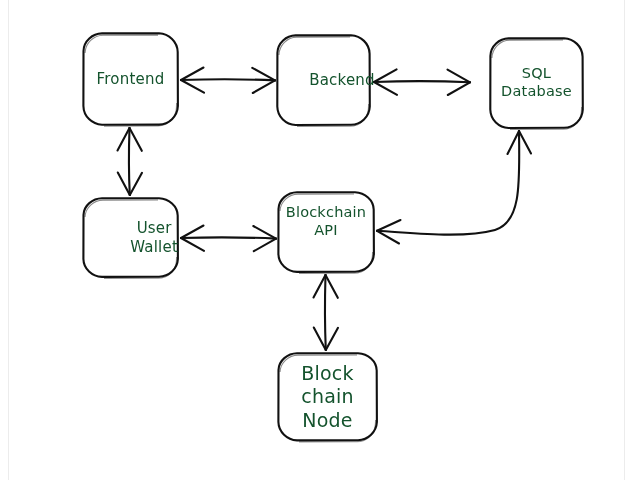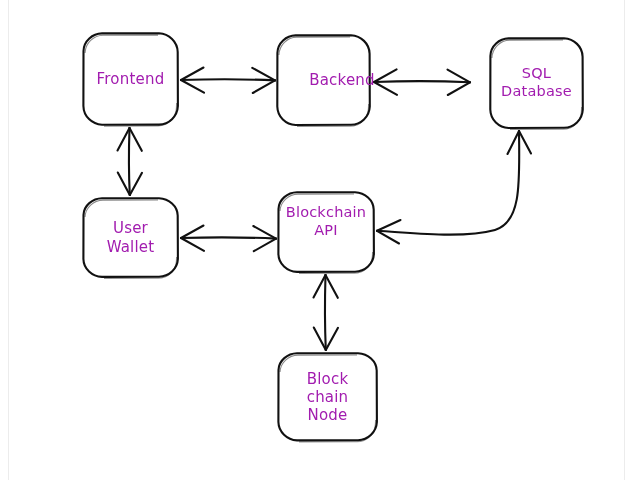--- a/index.html
+++ b/index.html
@@ -20,40 +20,40 @@
     width:640px;height:480px;
     pointer-events:none;
   }
   .node{
     position:absolute;
     box-sizing:border-box;
     display:flex;
     align-items:center;
     justify-content:center;
     background:#ffffff;
-    color:#a21caf;
+    color:#14532d;
     text-align:center;
     line-height:1.22;
     z-index:3;
   }
   .node .label{
     position:relative;
     z-index:2;
     white-space:pre-line;
     letter-spacing:.2px;
   }
   .node svg.box{
     position:absolute;
     left:-4px;top:-4px;
     overflow:visible;
     z-index:1;
   }
   .sz-sm .label{font-size:14.5px;}
   .sz-md .label{font-size:15px;}
-  .sz-lg .label{font-size:15px;}
+  .sz-lg .label{font-size:19px;}
   .frame{
     position:absolute;
     left:8px;top:0;right:15px;bottom:0;
     border-left:1px solid #ececec;
     border-right:1px solid #ececec;
     pointer-events:none;
     z-index:0;
   }
 </style>
 </head>
@@ -138,21 +138,21 @@
   <div class="node sz-sm" style="left:473px;top:38px;width:93px;height:90px;margin-left:17px;">
     <svg class="box" width="101" height="98" viewBox="0 0 101 98">
       <path d="M4.4 22 C 4.7 12, 13.2 4.6, 22.6 4.4 L 78 4.3 C 88 4.9, 96.4 12.4, 96.6 22.8 L 96.8 75.5 C 96.3 86, 88 93.6, 78 93.8 L 22.6 94 C 12.8 93.4, 4.5 86, 4.3 75.5 Z" fill="#ffffff" stroke="#111111" stroke-width="2.1" stroke-linejoin="round"></path>
       <path d="M5.9 24 C 6.3 14, 14.3 6.3, 23.6 6.1 L 77 6" fill="none" stroke="#111111" stroke-width="1.1" opacity=".5"></path>
       <path d="M95.6 73 L 95.4 77.5 C 94.9 87.5, 87 95, 77 95.3 L 24 95.5" fill="none" stroke="#111111" stroke-width="1.1" opacity=".45"></path>
     </svg>
     <span class="label">SQL
 Database</span>
   </div>
 
-  <div class="node sz-md" style="left:83px;top:198px;width:95px;height:79px;">
+  <div class="node sz-md" style="left:83px;top:198px;width:95px;height:79px;justify-content:flex-end;">
     <svg class="box" width="103" height="87" viewBox="0 0 103 87">
       <path d="M4.5 21 C 4.8 11.5, 13.5 4.5, 23 4.3 L 80 4.2 C 90 4.8, 98.5 11.8, 98.7 21.5 L 98.9 65 C 98.4 75, 90 82.5, 80 82.7 L 23 82.9 C 13 82.3, 4.6 75, 4.4 65 Z" fill="#ffffff" stroke="#111111" stroke-width="2.1" stroke-linejoin="round"></path>
       <path d="M6 23 C 6.4 13.5, 14.6 6.3, 24 6.1 L 79 6" fill="none" stroke="#111111" stroke-width="1.1" opacity=".5"></path>
       <path d="M97.6 63 L 97.4 67 C 96.9 77, 89 84, 79 84.2 L 25 84.4" fill="none" stroke="#111111" stroke-width="1.1" opacity=".45"></path>
     </svg>
     <span class="label">User
 Wallet</span>
   </div>
 
   <div class="node sz-sm" style="left:278px;top:192px;width:96px;height:60px;">

